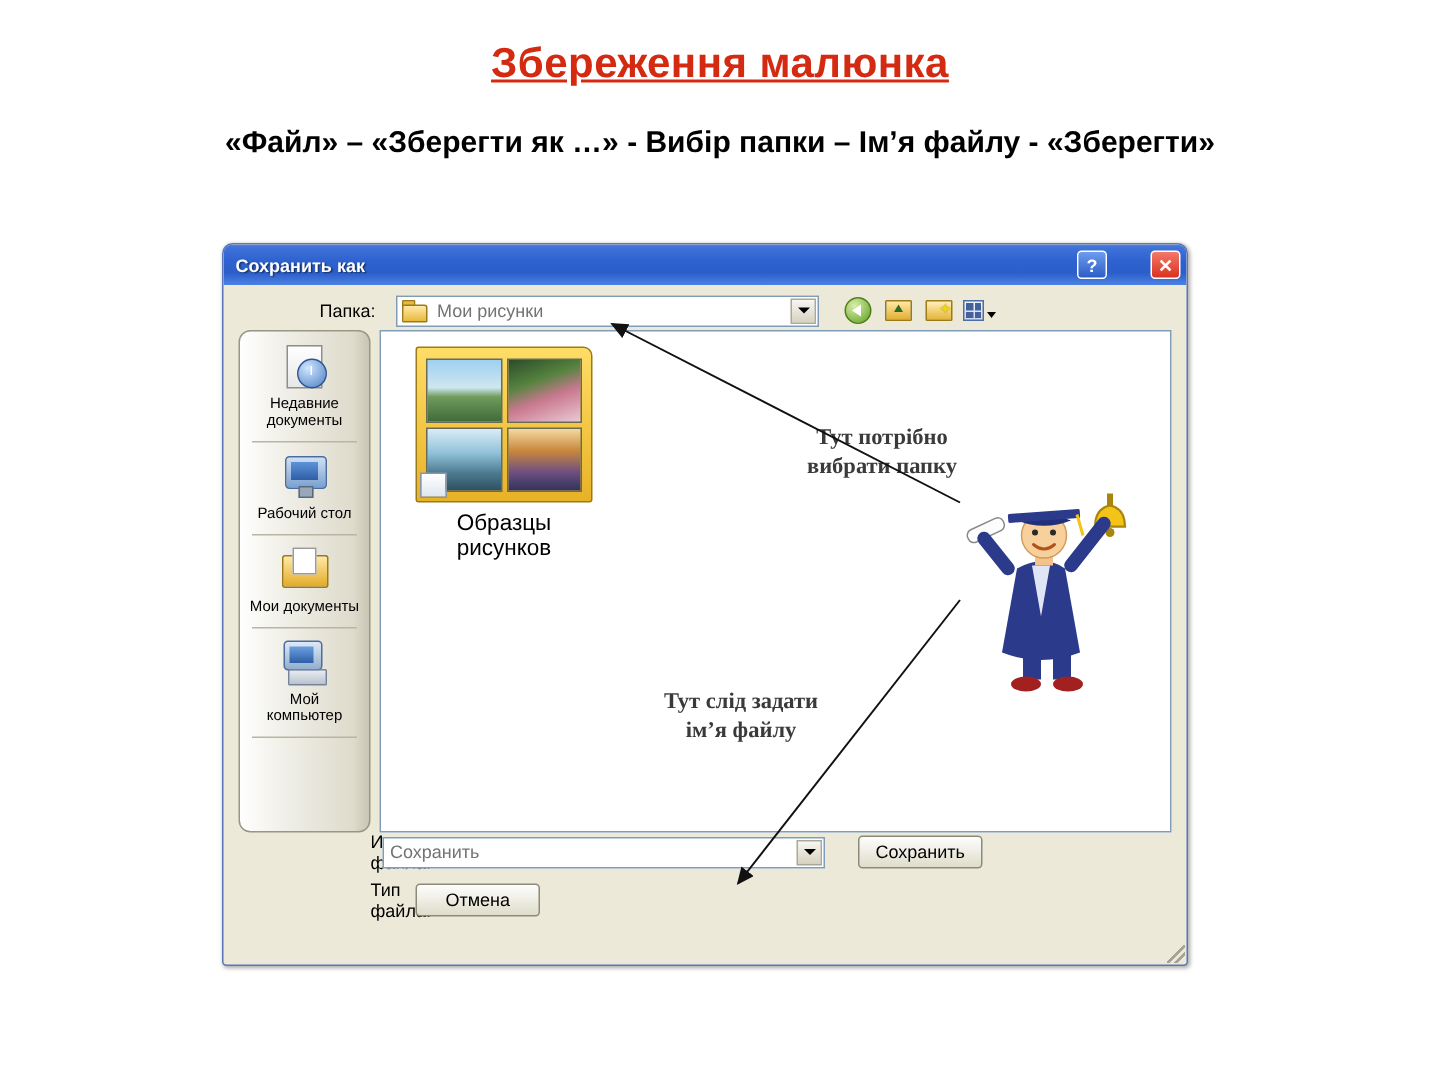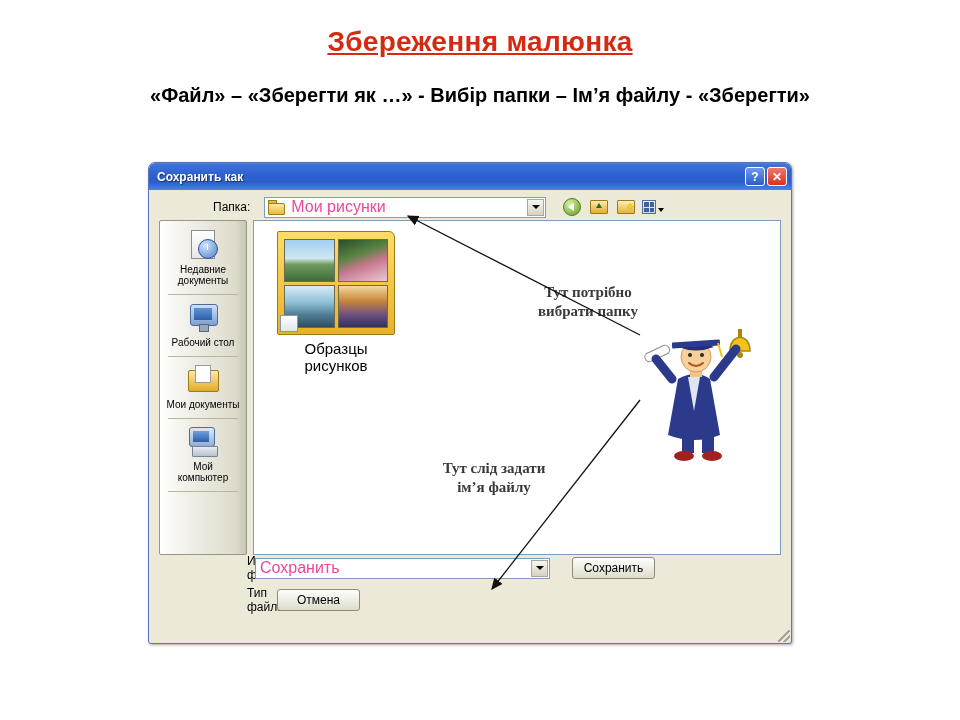--- a/index.html
+++ b/index.html
@@ -54,20 +54,21 @@
     overflow: hidden;
   }
   .titlebar {
     height: 27px;
     background: linear-gradient(180deg,#4a7fe0 0%,#3f72d8 8%,#2e62cf 40%,#2b5ec9 70%,#4c82e4 100%);
     border-radius: 5px 5px 0 0;
     display: flex;
     align-items: center;
     padding: 0 4px 0 8px;
     position: relative;
+    gap: 27px;
   }
   .titlebar-text {
     color: #ffffff;
     font-size: 12px;
     font-weight: bold;
     text-shadow: 1px 1px 1px rgba(0,0,0,0.5);
     flex: 1;
   }
   .tb-btn {
     width: 20px;
@@ -112,23 +113,23 @@
     border: 1px solid #7f9db9;
     display: flex;
     align-items: center;
     box-sizing: border-box;
     position: relative;
   }
   .combo-folder {
     width: 282px;
   }
   .combo-text {
-    font-size: 16px;
+    font-size: 12px;
     padding-left: 4px;
-    color: #ec4899;
+    color: #737373;
     white-space: nowrap;
     overflow: hidden;
   }
   .combo-arrow {
     position: absolute;
     right: 1px;
     top: 1px;
     width: 17px;
     height: 17px;
     background: linear-gradient(180deg,#f7f6f2,#d7d2bf);
@@ -262,21 +263,21 @@
     position: relative;
     height: 335px;
     padding: 0 10px;
     box-sizing: border-box;
     display: flex;
   }
   .places-bar {
     width: 88px;
     background: linear-gradient(90deg,#ffffff 0%,#f2f1ea 30%,#dedbcc 88%,#c9c5b4 100%);
     border: 1px solid #9a9684;
-    border-radius: 2px;
+    border-radius: 8px;
     box-sizing: border-box;
     padding-top: 4px;
     display: flex;
     flex-direction: column;
     align-items: center;
     gap: 2px;
     flex: none;
   }
   .place {
     width: 84px;

